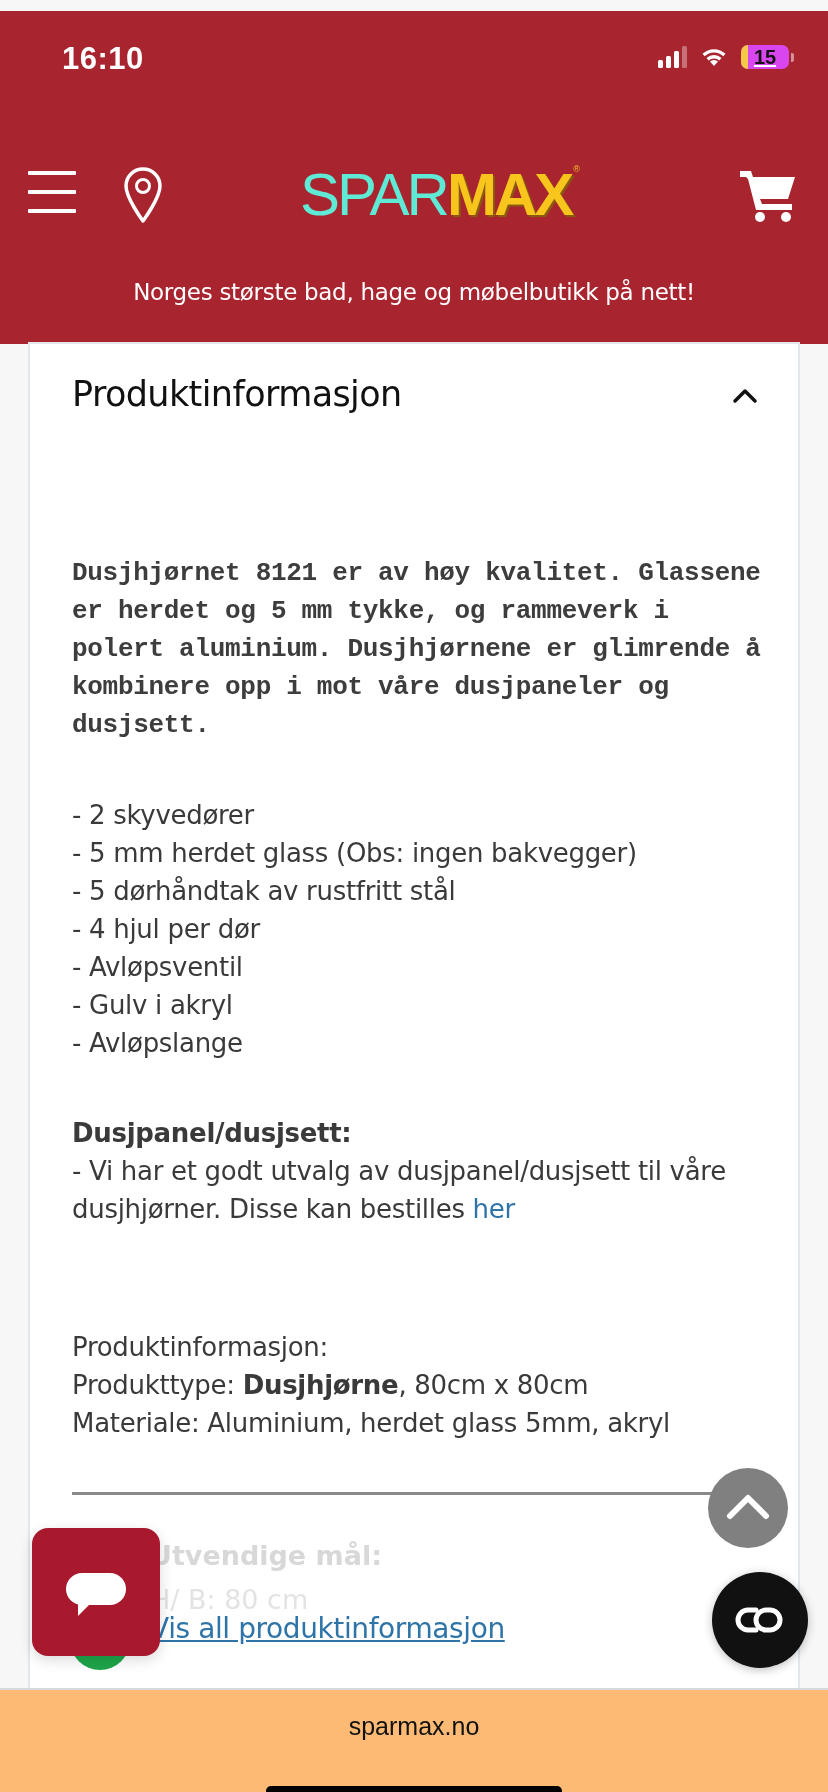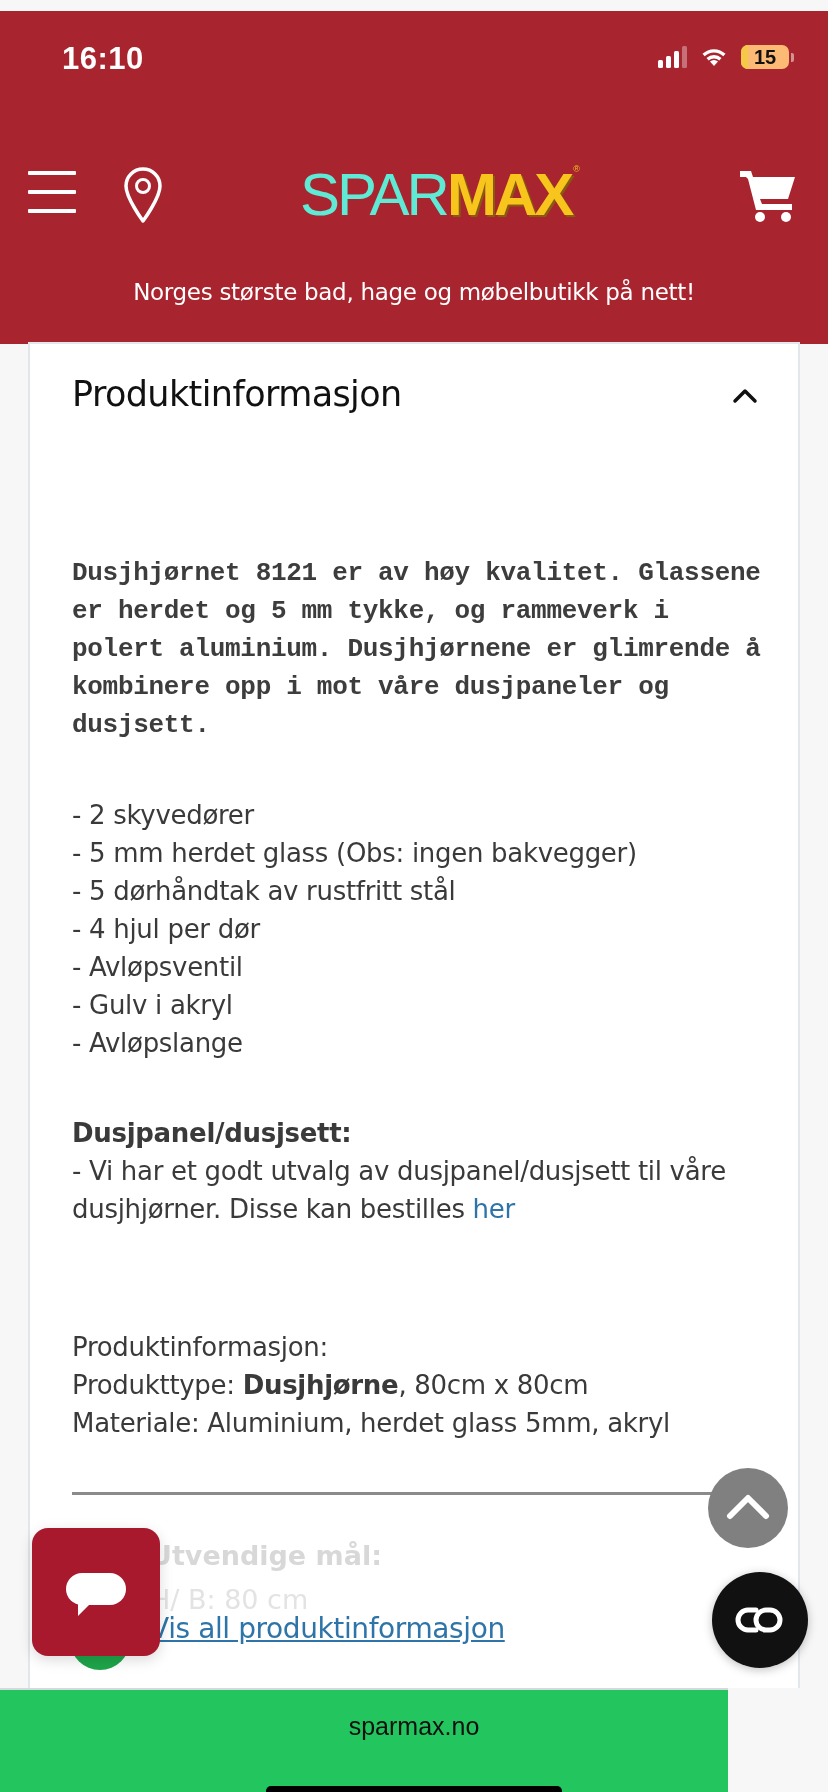--- a/index.html
+++ b/index.html
@@ -5,21 +5,21 @@
   * { box-sizing: border-box; margin: 0; padding: 0; }
   html, body { width: 828px; height: 1792px; overflow: hidden; background: #f7f7f7; }
   body { position: relative; font-family: "DejaVu Sans", "Liberation Sans", sans-serif; }
 
   .header { position: absolute; left: 0; top: 11px; width: 828px; height: 333px; background: #a8252f; color: #fff; padding-left: 8px; }
   .status-time { position: absolute; left: 62px; top: 30px; font-family: "Liberation Sans", sans-serif; font-size: 31px; font-weight: 600; color: #fff; letter-spacing: 0.5px; }
   .status-right { position: absolute; right: 34px; top: 34px; display: flex; align-items: center; gap: 12px; }
   .signal { display: flex; align-items: flex-end; gap: 3px; height: 22px; }
   .signal span { width: 5px; background: #fff; border-radius: 1.5px; }
   .signal span.dim { background: rgba(255,255,255,0.35); }
-  .battery { position: relative; width: 48px; height: 24px; border-radius: 7px; background: #fdba74; display: flex; align-items: center; justify-content: center; overflow: hidden; }
+  .battery { position: relative; width: 48px; height: 24px; border-radius: 7px; background: #d946ef; display: flex; align-items: center; justify-content: center; overflow: hidden; text-decoration: underline; }
   .battery .fill { position: absolute; left: 0; top: 0; bottom: 0; width: 7px; background: #f6c84a; }
   .battery .num { position: relative; font-family: "Liberation Sans", sans-serif; font-weight: 700; font-size: 20px; color: #111; }
   .battery-tip { width: 3px; height: 9px; background: rgba(255,255,255,0.5); border-radius: 0 2px 2px 0; margin-left: -10px; }
 
   .nav-row { position: absolute; left: 0; top: 140px; width: 828px; height: 90px; }
   .menu-btn { position: absolute; left: 28px; top: 20px; width: 48px; height: 42px; display: flex; flex-direction: column; justify-content: space-between; }
   .menu-btn span { display: block; height: 4px; background: #fff; border-radius: 1px; }
   .pin-btn { position: absolute; left: 122px; top: 15px; width: 42px; height: 58px; }
   .logo { position: absolute; left: 300px; top: 14px; font-family: "Liberation Sans", sans-serif; font-size: 60px; letter-spacing: -3px; line-height: 1; }
   .logo .spar { color: #5eead4; font-weight: 400; }
@@ -46,21 +46,21 @@
   .show-all-link { position: absolute; left: 120px; top: 1268px; font-size: 28px; color: #2e74a8; text-decoration: underline; letter-spacing: -0.4px; }
 
   .green-dot { position: absolute; left: 70px; top: 1610px; width: 60px; height: 60px; border-radius: 50%; background: #1ea54a; }
   .chat-btn { position: absolute; left: 32px; top: 1528px; width: 128px; height: 128px; background: #a8192e; border-radius: 16px; box-shadow: 0 4px 14px rgba(0,0,0,0.15); }
   .chat-bubble { position: absolute; left: 34px; top: 45px; width: 60px; height: 32px; background: #fff; border-radius: 16px; }
   .chat-tail { position: absolute; left: 46px; top: 76px; width: 0; height: 0; border-top: 12px solid #fff; border-right: 12px solid transparent; }
 
   .scroll-top-btn { position: absolute; left: 708px; top: 1468px; width: 80px; height: 80px; border-radius: 50%; background: #808080; }
   .loop-btn { position: absolute; left: 712px; top: 1572px; width: 96px; height: 96px; border-radius: 50%; background: #111; box-shadow: 0 2px 10px rgba(0,0,0,0.25); }
 
-  .bottom-bar { position: absolute; left: 0; top: 1688px; width: 728px; height: 104px; background: #22c55e; border-top: 2px solid #d5d9dc; }
+  .bottom-bar { position: absolute; left: 0; top: 1688px; width: 828px; height: 104px; background: #fdba74; border-top: 2px solid #d5d9dc; }
   .url { position: absolute; left: 0; top: 22px; width: 828px; text-align: center; font-family: "Liberation Sans", sans-serif; font-size: 25px; color: #111; }
   .home-indicator { position: absolute; left: 266px; top: 96px; width: 296px; height: 10px; border-radius: 5px; background: #000; }
 </style>
 </head>
 <body>
 
 <div class="header">
   <div class="status-time">16:10</div>
   <div class="status-right">
     <div class="signal">

